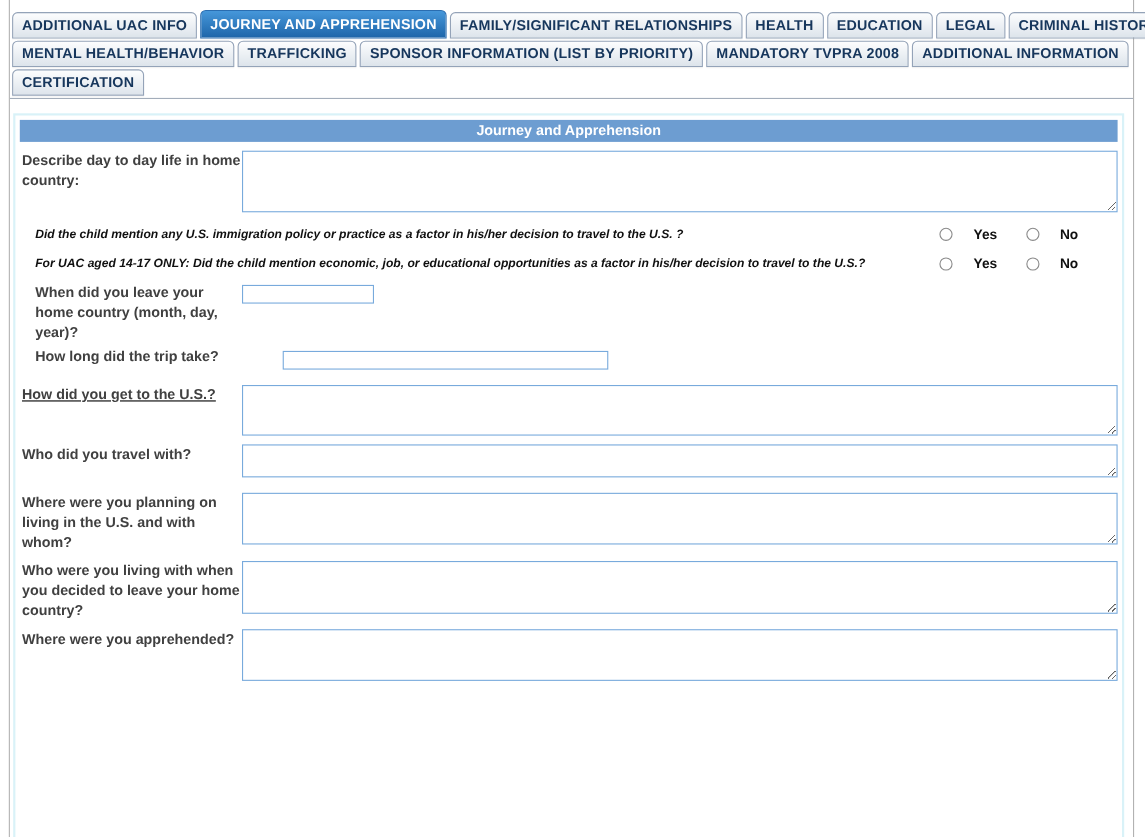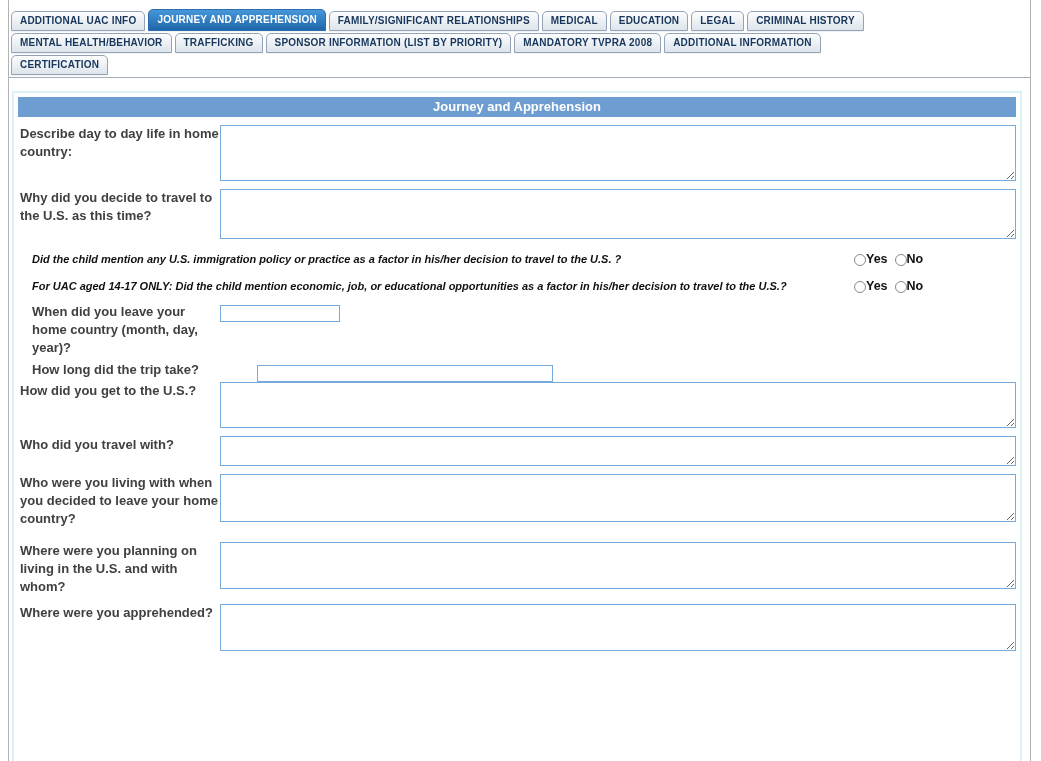--- a/index.html
+++ b/index.html
@@ -6,21 +6,21 @@
   html,body { width: 1041px; height: 761px; background: #fff; overflow: hidden;
               font-family: "Liberation Sans", sans-serif; }
   .frame { margin-left: 8px; width: 1023px; height: 761px;
            border-left: 1px solid #b2b2b2; border-right: 1px solid #b2b2b2;
            background: #fff; }
   
   .tabbar { padding: 9px 0 0 1px; border-bottom: 1px solid #a3adba; }
   .tabrow { display: flex; gap: 3px; margin: 0 0 2px 1px; align-items: flex-end; }
   .tab { border: 1px solid #94a3b8; border-radius: 5px 5px 0 0;
          background: linear-gradient(#fcfdfe, #dde4eb);
-         color: #16365c; font-weight: bold; font-size: 10px; letter-spacing: .2px;
+         color: #16365c; font-weight: bold; font-size: 13px; letter-spacing: .2px;
          padding: 3px 8px 4px 8px; white-space: nowrap; cursor: pointer;
          box-shadow: 0 1px 0 rgba(0,0,0,.05); }
   .tab.active { background: linear-gradient(#4697da, #1e66aa);
                 color: #fff; border-color: #2a6db0; padding-top: 4px; padding-bottom: 5px; }
   
   .panel { margin: 13px 8px 0 3px; border: 2px solid #d9f2f8; padding: 4px 4px 14px 4px;
            min-height: 680px; background: #fff; }
   .panel-header { background: #6d9dd1; color: #fff; font-weight: bold; font-size: 13px;
                   text-align: center; height: 20px; line-height: 20px; }
   .row { display: flex; margin-top: 8px; }
@@ -31,36 +31,36 @@
   .ta { width: 100%; display: block; border: 1px solid #78aadc; resize: both;
         font-family: "Liberation Sans", sans-serif; font-size: 13px; background: #fff; }
   .ti { border: 1px solid #78aadc; height: 17px; font-family: "Liberation Sans", sans-serif;
         font-size: 12px; background: #fff; display: block; }
   .h56 { height: 56px; } .h50 { height: 50px; } .h46 { height: 46px; }
   .h30 { height: 30px; } .h48 { height: 48px; } .h47 { height: 47px; }
   
   .qrow { padding-left: 14px; margin-top: 13px; align-items: center; }
   .qrow .q { width: 822px; flex: 0 0 822px; font-weight: bold; font-style: italic;
              font-size: 11px; color: #101010; }
-  .rgroup { display: flex; align-items: flex-end; gap: 0; white-space: nowrap; }
+  .rgroup { display: flex; align-items: center; gap: 19px; white-space: nowrap; }
   .radio { width: 12px; height: 12px; border: 1px solid #8a8a8a; border-radius: 50%;
            background: #fff; display: inline-block; cursor: pointer; flex: 0 0 12px; }
   .rlbl { font-weight: bold; font-size: 12.5px; color: #101010; margin-right: 7px; }
 </style>
 </head>
 <body>
 
 <div class="frame">
 
   <div class="tabbar">
     <div class="tabrow">
       <div class="tab">ADDITIONAL UAC INFO</div>
       <div class="tab active">JOURNEY AND APPREHENSION</div>
       <div class="tab">FAMILY/SIGNIFICANT RELATIONSHIPS</div>
-      <div class="tab">MEDICAL</div>
+      <div class="tab">HEALTH</div>
       <div class="tab">EDUCATION</div>
       <div class="tab">LEGAL</div>
       <div class="tab">CRIMINAL HISTORY</div>
     </div>
     <div class="tabrow">
       <div class="tab">MENTAL HEALTH/BEHAVIOR</div>
       <div class="tab">TRAFFICKING</div>
       <div class="tab">SPONSOR INFORMATION (LIST BY PRIORITY)</div>
       <div class="tab">MANDATORY TVPRA 2008</div>
       <div class="tab">ADDITIONAL INFORMATION</div>
@@ -73,26 +73,20 @@
   <div class="panel">
     <div class="panel-header">Journey and Apprehension</div>
 
     <div class="row">
       <div class="lbl">Describe day to day life in home country:</div>
       <div class="fld">
           <textarea class="ta h56" style=""></textarea>
         </div>
     </div>
 
-    <div class="row">
-      <div class="lbl">Why did you decide to travel to the U.S. as this time?</div>
-      <div class="fld">
-          <textarea class="ta h50" style=""></textarea>
-        </div>
-    </div>
 
     <div class="row qrow">
       <div class="q">Did the child mention any U.S. immigration policy or practice as a factor in his/her decision to travel to the U.S. ?</div>
       <div class="rgroup">
         <span class="radio"></span>
         <span class="rlbl">Yes</span>
         <span class="radio"></span>
         <span class="rlbl">No</span>
       </div>
     </div>
@@ -114,45 +108,45 @@
         </div>
     </div>
 
     <div class="row" style="margin-top:4px;gap:37px;">
       <div class="lbl italic">How long did the trip take?</div>
       <div class="fld">
           <input type="text" class="ti" style="width: 296px; margin-top: 4px;" value="">
         </div>
     </div>
 
-    <div class="row" style="margin-top:0;">
+    <div class="row" style="margin-top:14px;text-decoration:underline;">
       <div class="lbl">How did you get to the U.S.?</div>
       <div class="fld">
           <textarea class="ta h46" style=""></textarea>
         </div>
     </div>
 
     <div class="row">
       <div class="lbl">Who did you travel with?</div>
       <div class="fld">
           <textarea class="ta h30" style=""></textarea>
         </div>
     </div>
 
+    <div class="row" style="margin-top:14px;">
+      <div class="lbl">Where were you planning on living in the U.S. and with whom?</div>
+      <div class="fld">
+          <textarea class="ta h47" style=""></textarea>
+        </div>
+    </div>
+
     <div class="row">
       <div class="lbl">Who were you living with when you decided to leave your home country?</div>
       <div class="fld">
           <textarea class="ta h48" style=""></textarea>
-        </div>
-    </div>
-
-    <div class="row" style="margin-top:14px;">
-      <div class="lbl">Where were you planning on living in the U.S. and with whom?</div>
-      <div class="fld">
-          <textarea class="ta h47" style=""></textarea>
         </div>
     </div>
 
     <div class="row">
       <div class="lbl">Where were you apprehended?</div>
       <div class="fld">
           <textarea class="ta h47" style=""></textarea>
         </div>
     </div>
 

